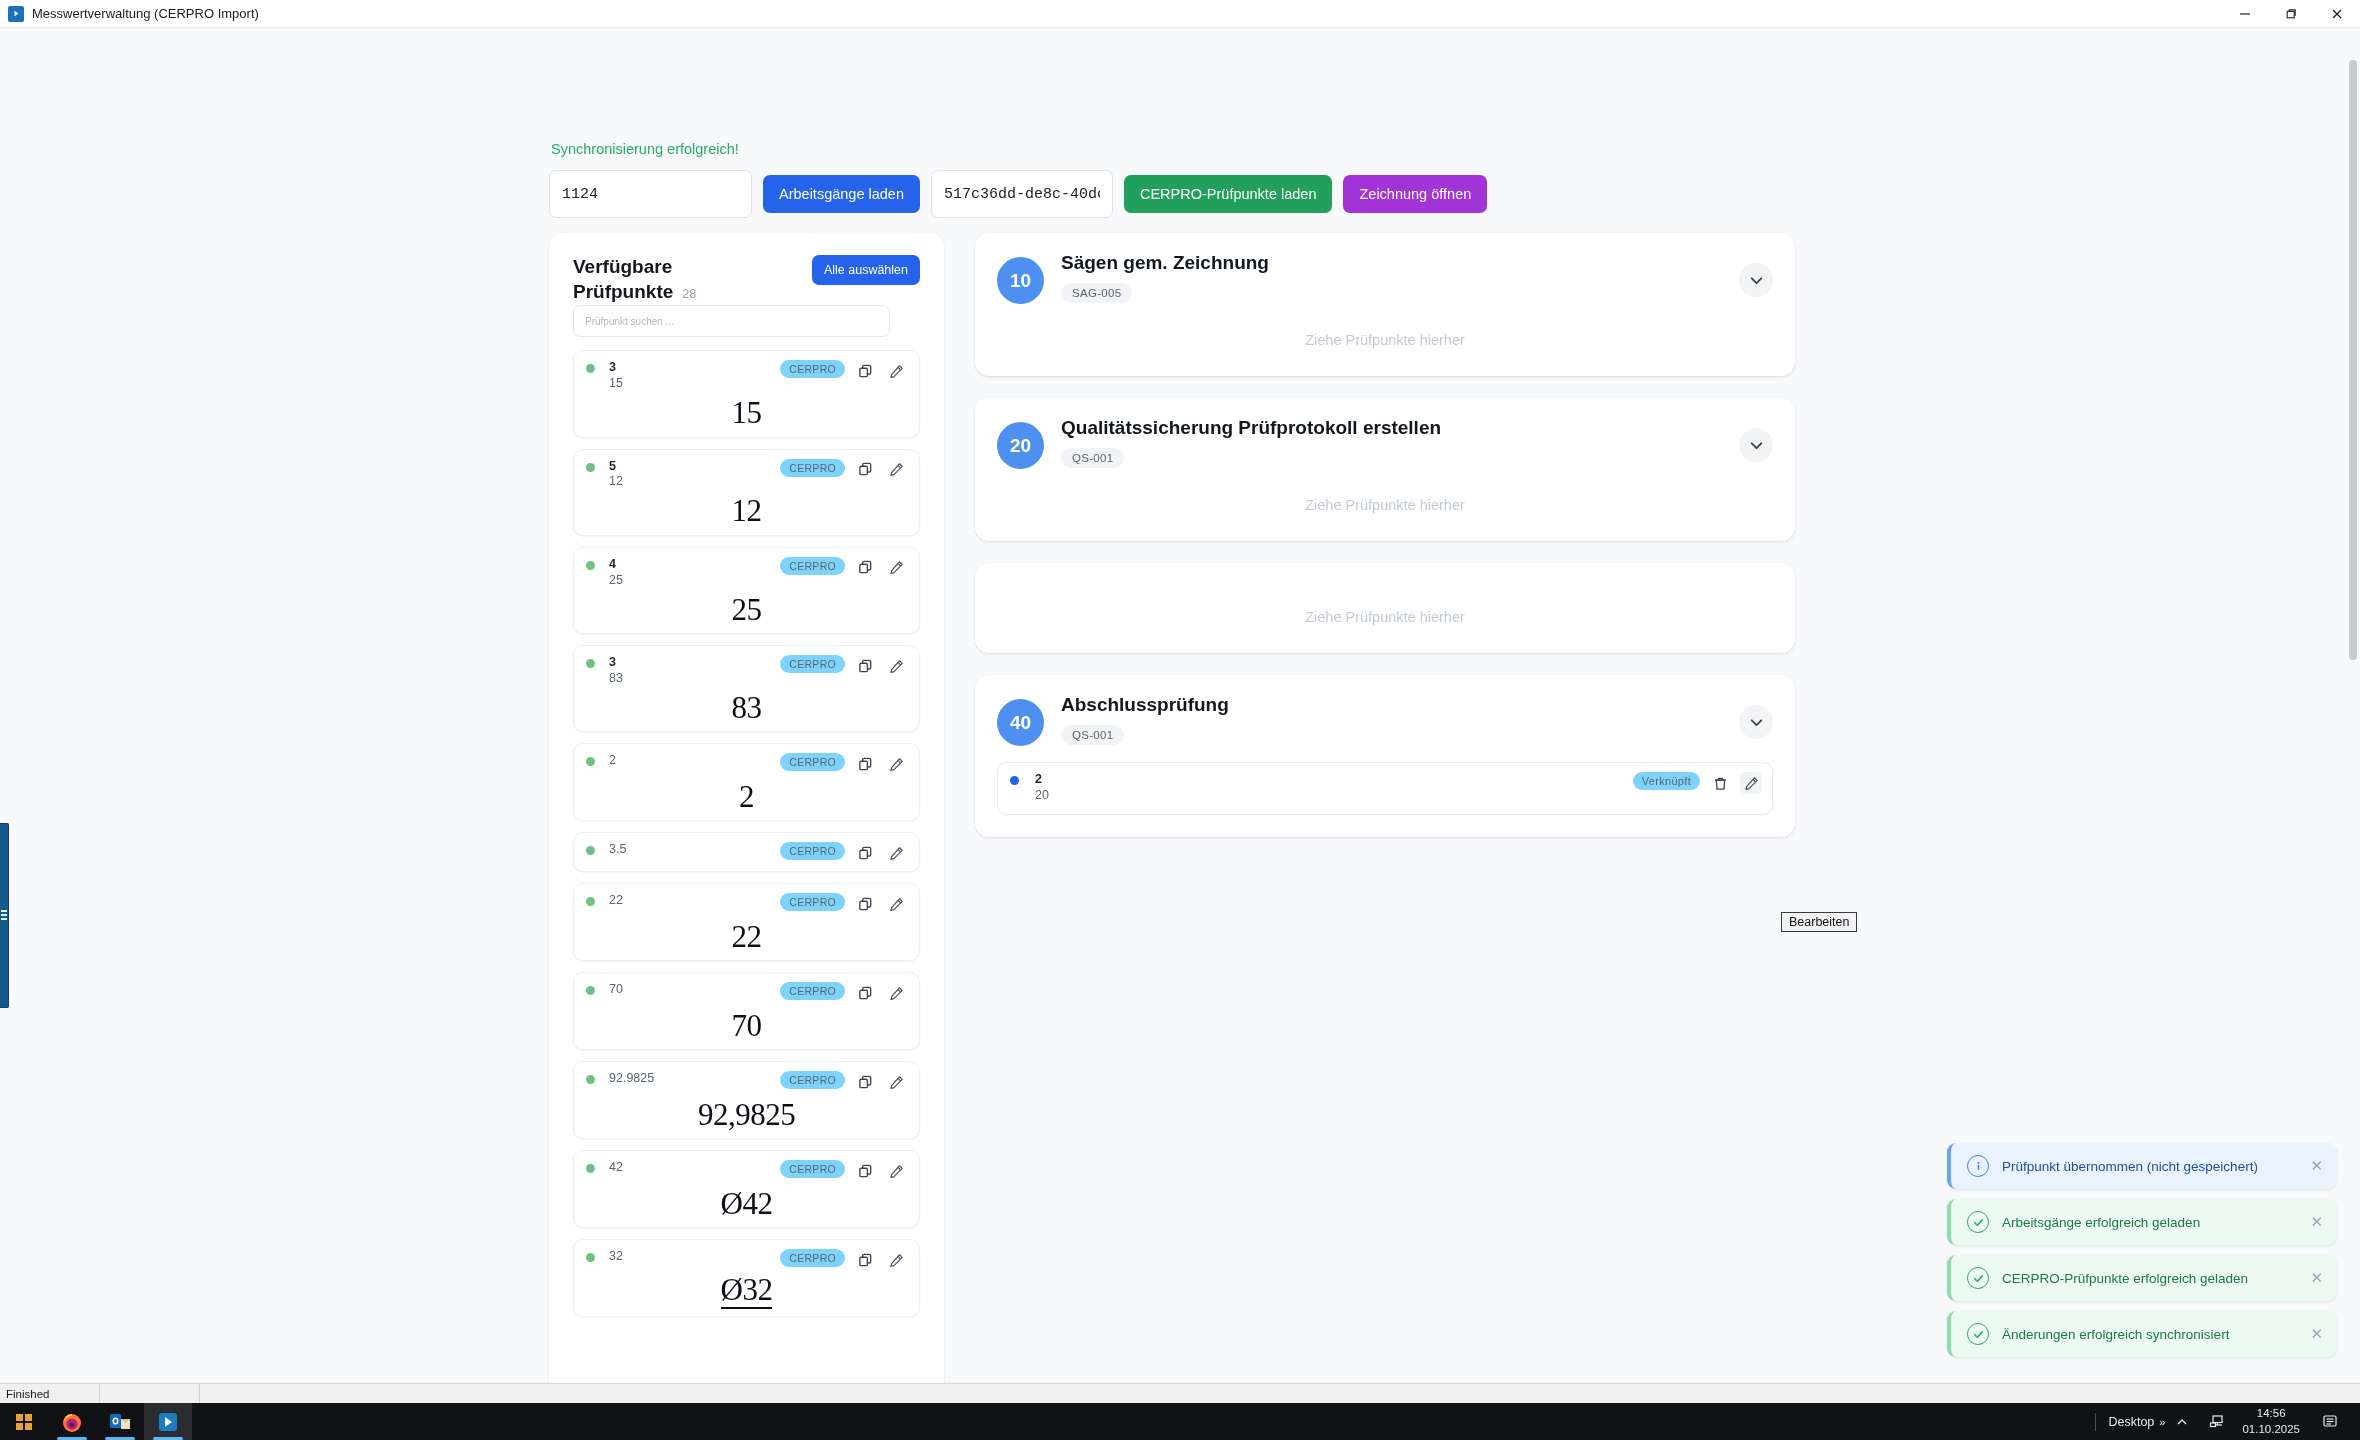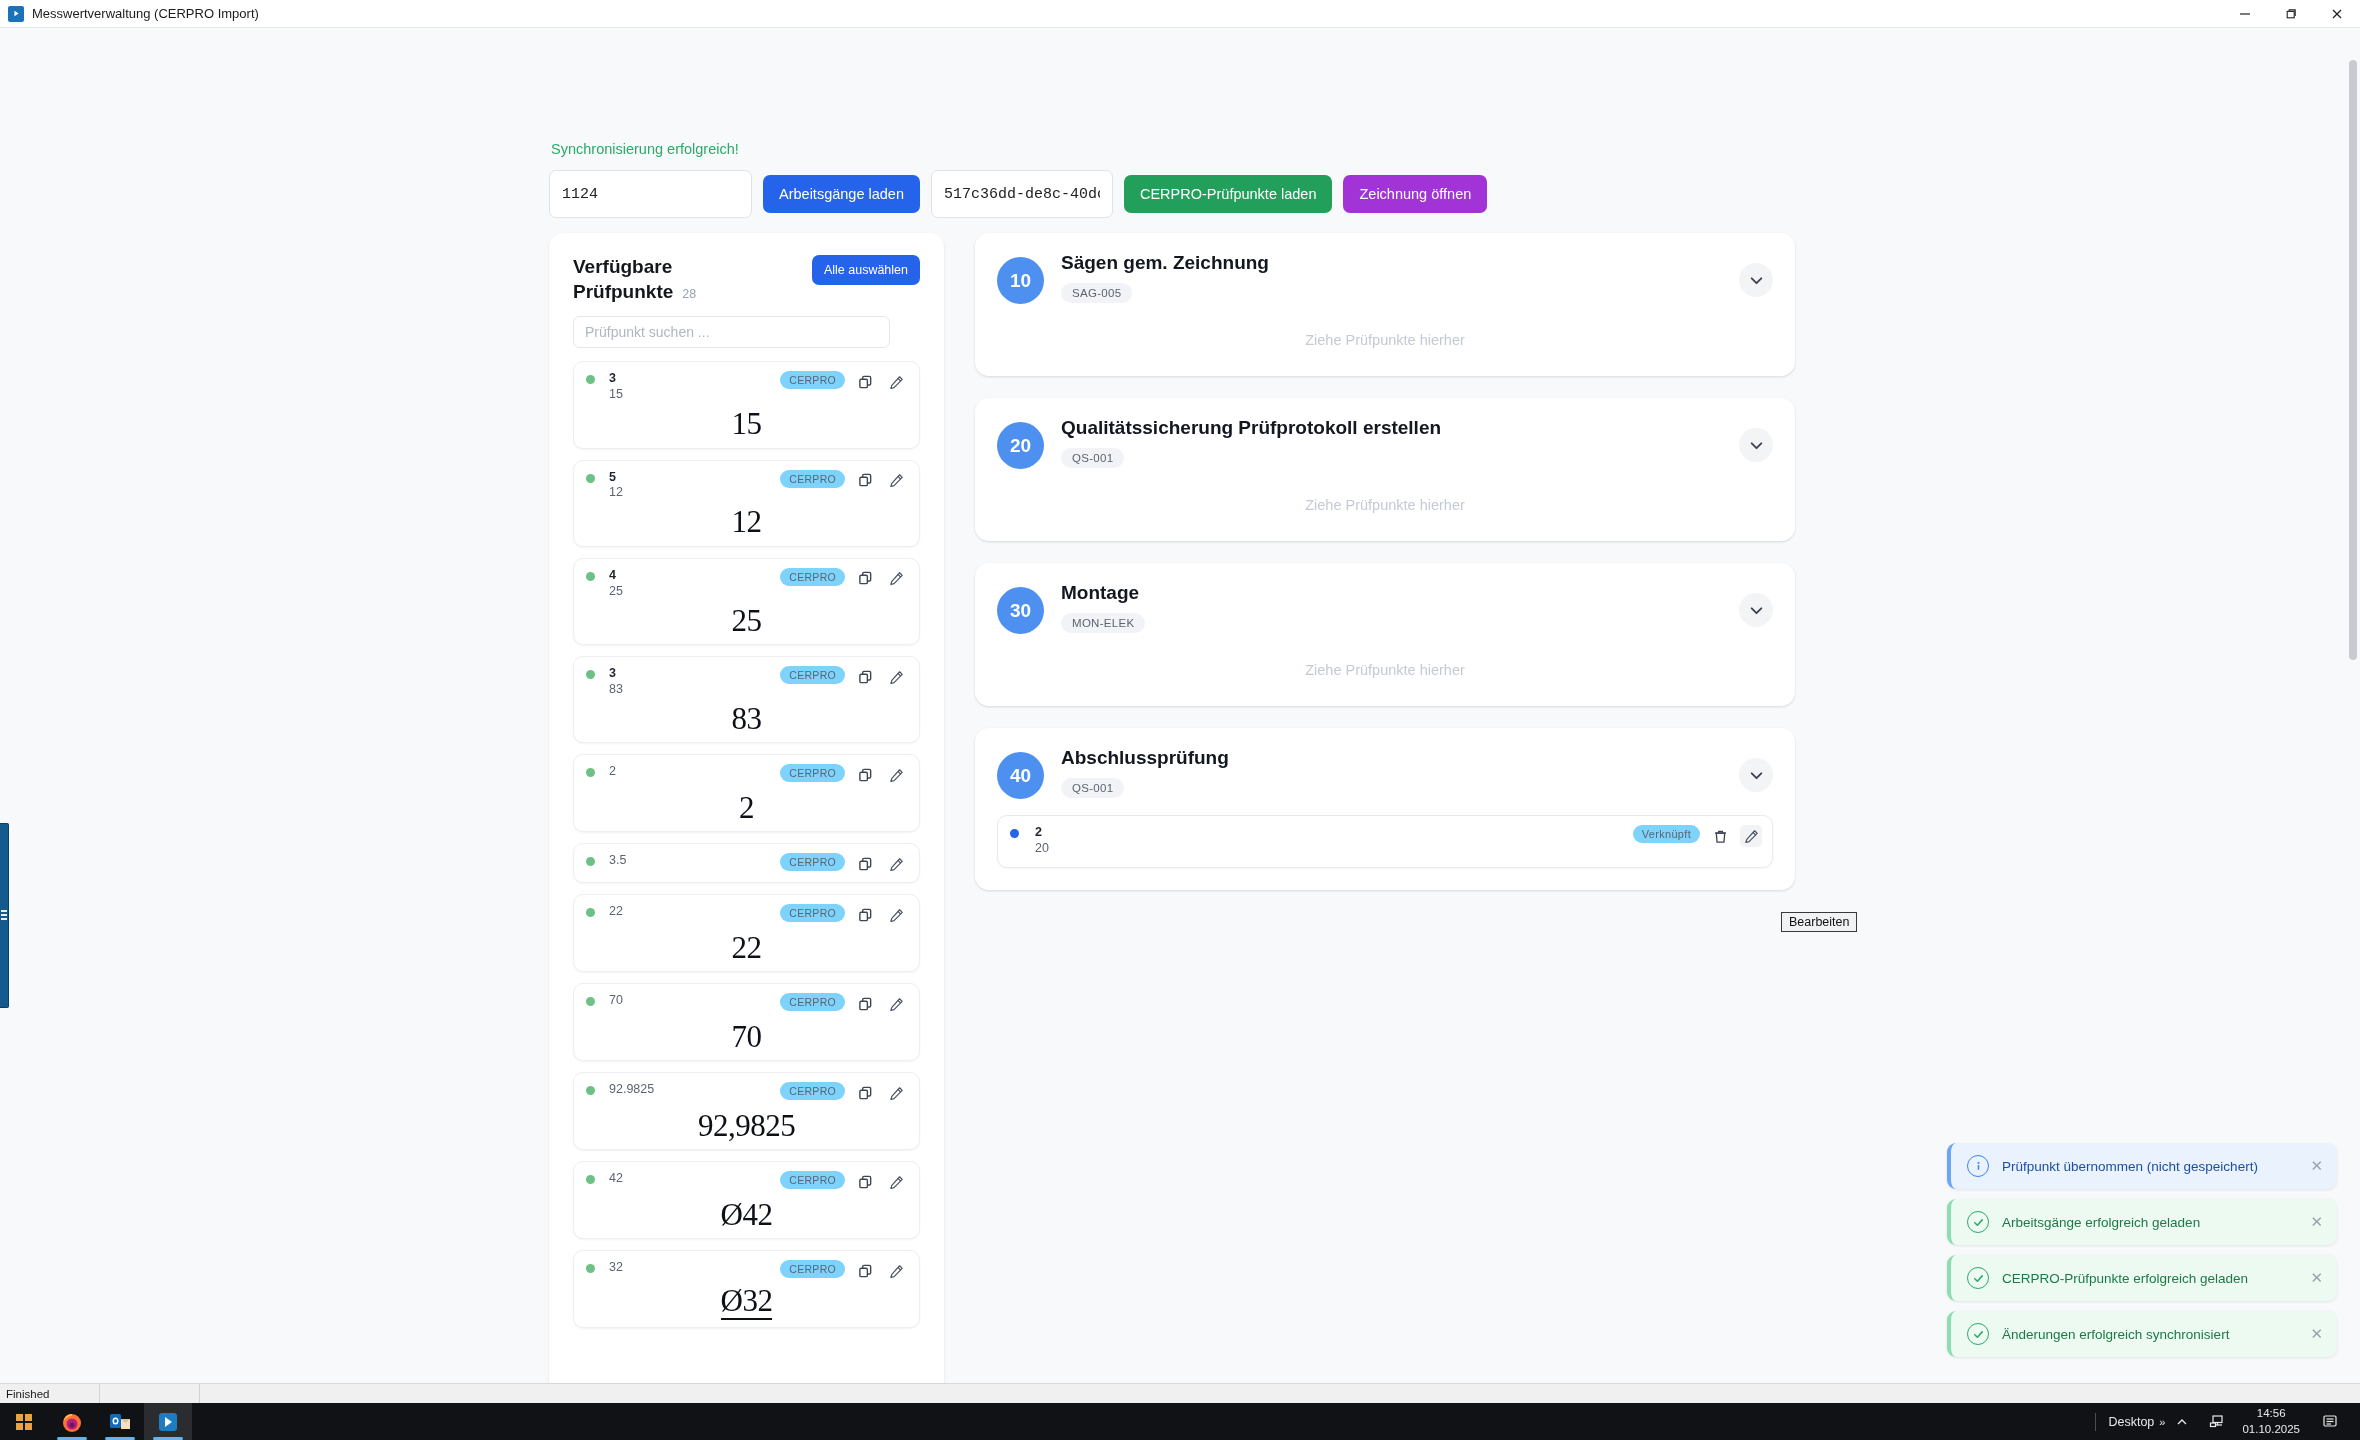--- a/index.html
+++ b/index.html
@@ -87,23 +87,23 @@
   .lp-title {
     font-size: 19px; font-weight: bold; color: #14181d; line-height: 1.3;
   }
   .lp-count { font-size: 12.5px; color: #98a2b3; font-weight: normal; margin-left: 9px; }
   .lp-selectall {
     margin-left: auto; background: #2563eb; color: #fff; border: none;
     border-radius: 7px; font-size: 12.5px; padding: 8px 12px; cursor: pointer;
     font-family: "Liberation Sans", sans-serif; white-space: nowrap;
   }
   .lp-search {
-    margin-top: 12px; width: 317px; height: 32px;
+    margin-top: 1px; width: 317px; height: 32px;
     border: 1px solid #e3e7ec; border-radius: 7px;
-    font-size: 14px; padding: 8px 11px; color: #222;
+    font-size: 10px; padding: 8px 11px; color: #222;
     font-family: "Liberation Sans", sans-serif; background:#fff;
   }
   .lp-search::placeholder { color: #b0b7c1; }
 
   .pp-list { margin-top: 13px; }
   .pp-card {
     border: 1px solid #eceff3; border-radius: 10px; background: #fff;
     box-shadow: 0 1px 2px rgba(16,24,40,.05);
     margin-bottom: 11px; padding: 9px 12px 7px 12px;
     position: relative; cursor: grab;
@@ -626,32 +626,20 @@
       </div>
       <div class="op-chevron">
             <svg width="17" height="17" viewBox="0 0 16 16">
               <polyline points="3.5,6 8,10.5 12.5,6" fill="none" stroke="#3d4450" stroke-width="1.8" stroke-linecap="round" stroke-linejoin="round"></polyline>
             </svg>
           </div>
     </div>
     <div class="op-drop">Ziehe Prüfpunkte hierher</div>
       </div>
       <div class="op-card">
-    <div class="op-head">
-      <div class="op-num">30</div>
-      <div class="op-meta">
-        <div class="op-title">Montage</div>
-        <span class="op-code">MON-ELEK</span>
-      </div>
-      <div class="op-chevron">
-            <svg width="17" height="17" viewBox="0 0 16 16">
-              <polyline points="3.5,6 8,10.5 12.5,6" fill="none" stroke="#3d4450" stroke-width="1.8" stroke-linecap="round" stroke-linejoin="round"></polyline>
-            </svg>
-          </div>
-    </div>
     <div class="op-drop">Ziehe Prüfpunkte hierher</div>
       </div>
       <div class="op-card">
     <div class="op-head">
       <div class="op-num">40</div>
       <div class="op-meta">
         <div class="op-title">Abschlussprüfung</div>
         <span class="op-code">QS-001</span>
       </div>
       <div class="op-chevron">

